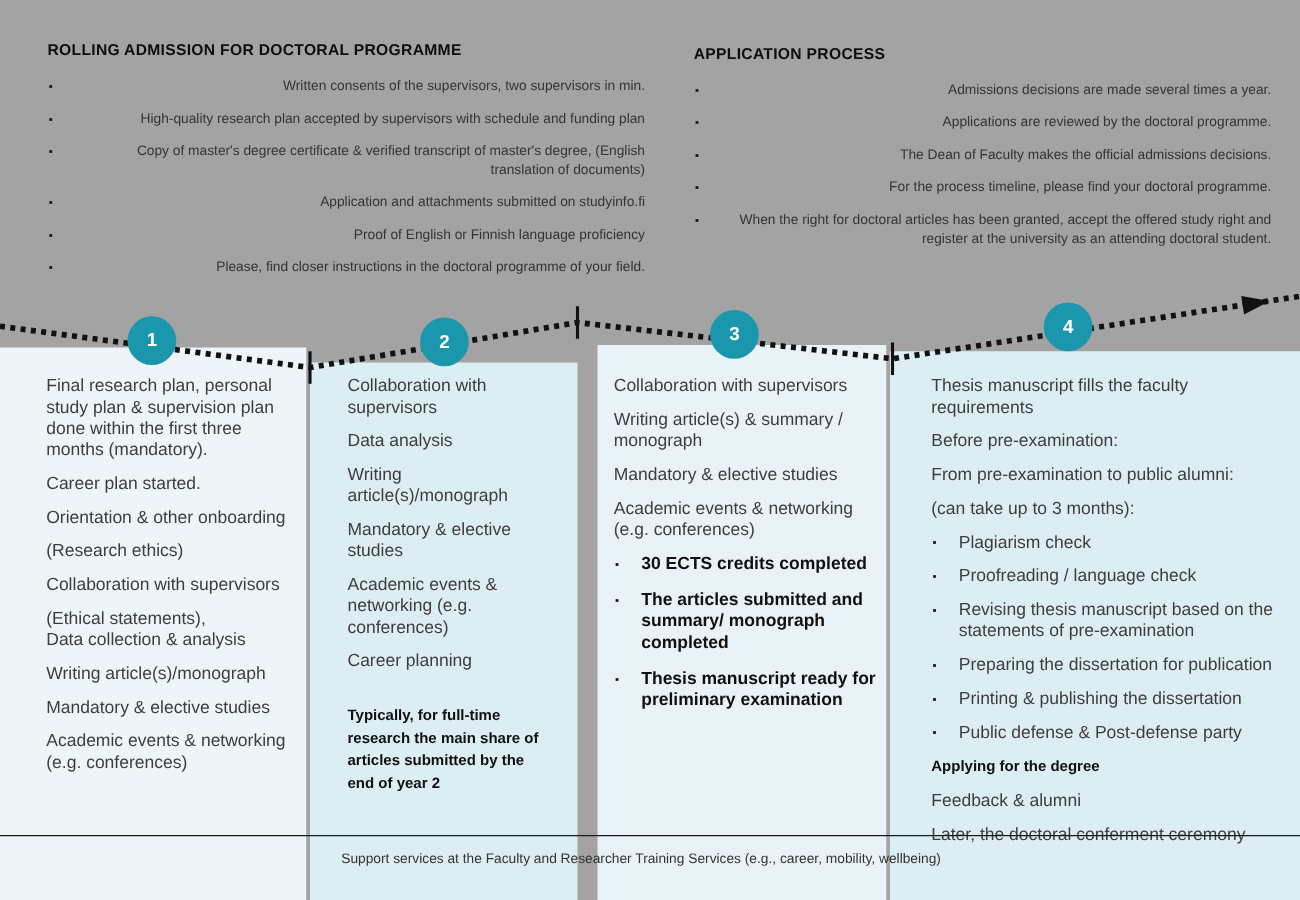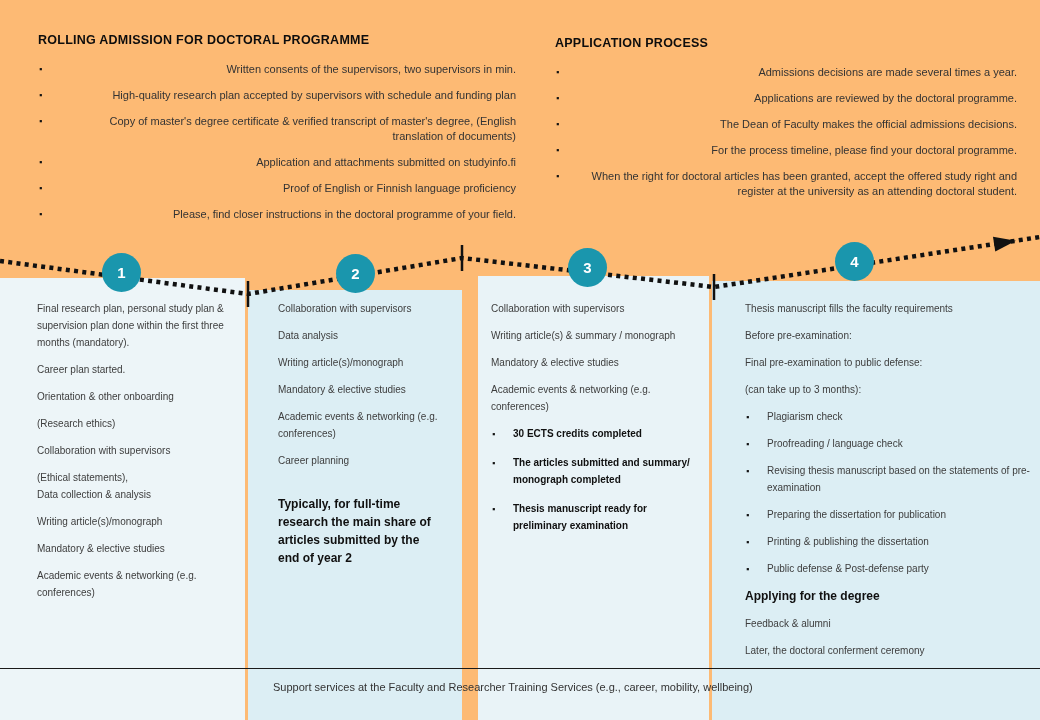--- a/index.html
+++ b/index.html
@@ -1,17 +1,17 @@
 <!DOCTYPE html>
 <html><head>
 <meta charset="utf-8">
 <style>
   html,body{margin:0;padding:0;background:#fff;}
   #canvas{
-    position:relative;width:1040px;height:720px;overflow:hidden;background:#fdba74;
+    position:relative;width:1040px;height:720px;overflow:hidden;background:#a3a3a3;
     font-family:"Liberation Sans",sans-serif;color:#3a3a3a;
   }
   
   .topblock{position:absolute;}
   #tl-block{left:38px;top:33px;width:478px;}
   #tr-block{left:555px;top:36px;width:462px;}
   .block-title{font-size:12.5px;font-weight:bold;color:#0d0d0d;letter-spacing:.25px;margin-bottom:15px;}
   .tli{position:relative;padding-left:22px;font-size:11px;line-height:15px;color:#333;margin-bottom:11px;text-align:right;}
   .tli::before{content:"\25AA";position:absolute;left:1px;top:0;font-size:9px;color:#111;}
   
@@ -30,21 +30,21 @@
   #colbg1{left:0;top:278px;width:245px;height:442px;background:#edf5f8;}
   #colbg2{left:248px;top:290px;width:214px;height:430px;background:#dceef4;}
   #colbg3{left:478px;top:276px;width:231px;height:444px;background:#e9f3f7;}
   #colbg4{left:712px;top:281px;width:328px;height:439px;background:#dceef4;}
   
   .coltext{position:absolute;z-index:5;}
   #coltext1{left:37px;top:300px;width:195px;}
   #coltext2{left:278px;top:300px;width:163px;}
   #coltext3{left:491px;top:300px;width:210px;}
   #coltext4{left:745px;top:300px;width:285px;}
-  .ci{font-size:10px;line-height:17px;color:#3d3d3d;margin-bottom:10px;white-space:pre-line;}
+  .ci{font-size:14px;line-height:17px;color:#3d3d3d;margin-bottom:10px;white-space:pre-line;}
   .ci.b{font-weight:bold;color:#101010;font-size:12px;line-height:18px;}
   .ci.li{position:relative;padding-left:22px;}
   .ci.li::before{content:"\25AA";position:absolute;left:1px;top:1px;font-size:9px;color:#111;}
   .ci.b-li{font-weight:bold;color:#101010;margin-bottom:12px;}
   .ci.gap{margin-top:26px;}
   
   #footer-line{position:absolute;z-index:6;left:0;top:668px;width:1040px;border-top:1.5px solid #1a1a1a;}
   #footer-text{position:absolute;z-index:6;left:261px;top:681px;font-size:11px;color:#333;margin-left:12px;}
 </style>
 </head>
@@ -125,21 +125,21 @@
       <div class="ci">Mandatory &amp; elective studies</div>
       <div class="ci">Academic events &amp; networking (e.g. conferences)</div>
       <div class="ci li b-li">30 ECTS credits completed</div>
       <div class="ci li b-li">The articles submitted and summary/ monograph completed</div>
       <div class="ci li b-li">Thesis manuscript ready for preliminary examination</div>
     </div>
   <div class="coltext" id="coltext4">
 
   <div class="ci">Thesis manuscript fills the faculty requirements</div>
       <div class="ci">Before pre-examination:</div>
-      <div class="ci">Final pre-examination to public defense:</div>
+      <div class="ci">From pre-examination to public alumni:</div>
       <div class="ci">(can take up to 3 months):</div>
       <div class="ci li">Plagiarism check</div>
       <div class="ci li">Proofreading / language check</div>
       <div class="ci li">Revising thesis manuscript based on the statements of pre-examination</div>
       <div class="ci li">Preparing the dissertation for publication</div>
       <div class="ci li">Printing &amp; publishing the dissertation</div>
       <div class="ci li">Public defense &amp; Post-defense party</div>
       <div class="ci b">Applying for the degree</div>
       <div class="ci">Feedback &amp; alumni</div>
       <div class="ci">Later, the doctoral conferment ceremony</div>

